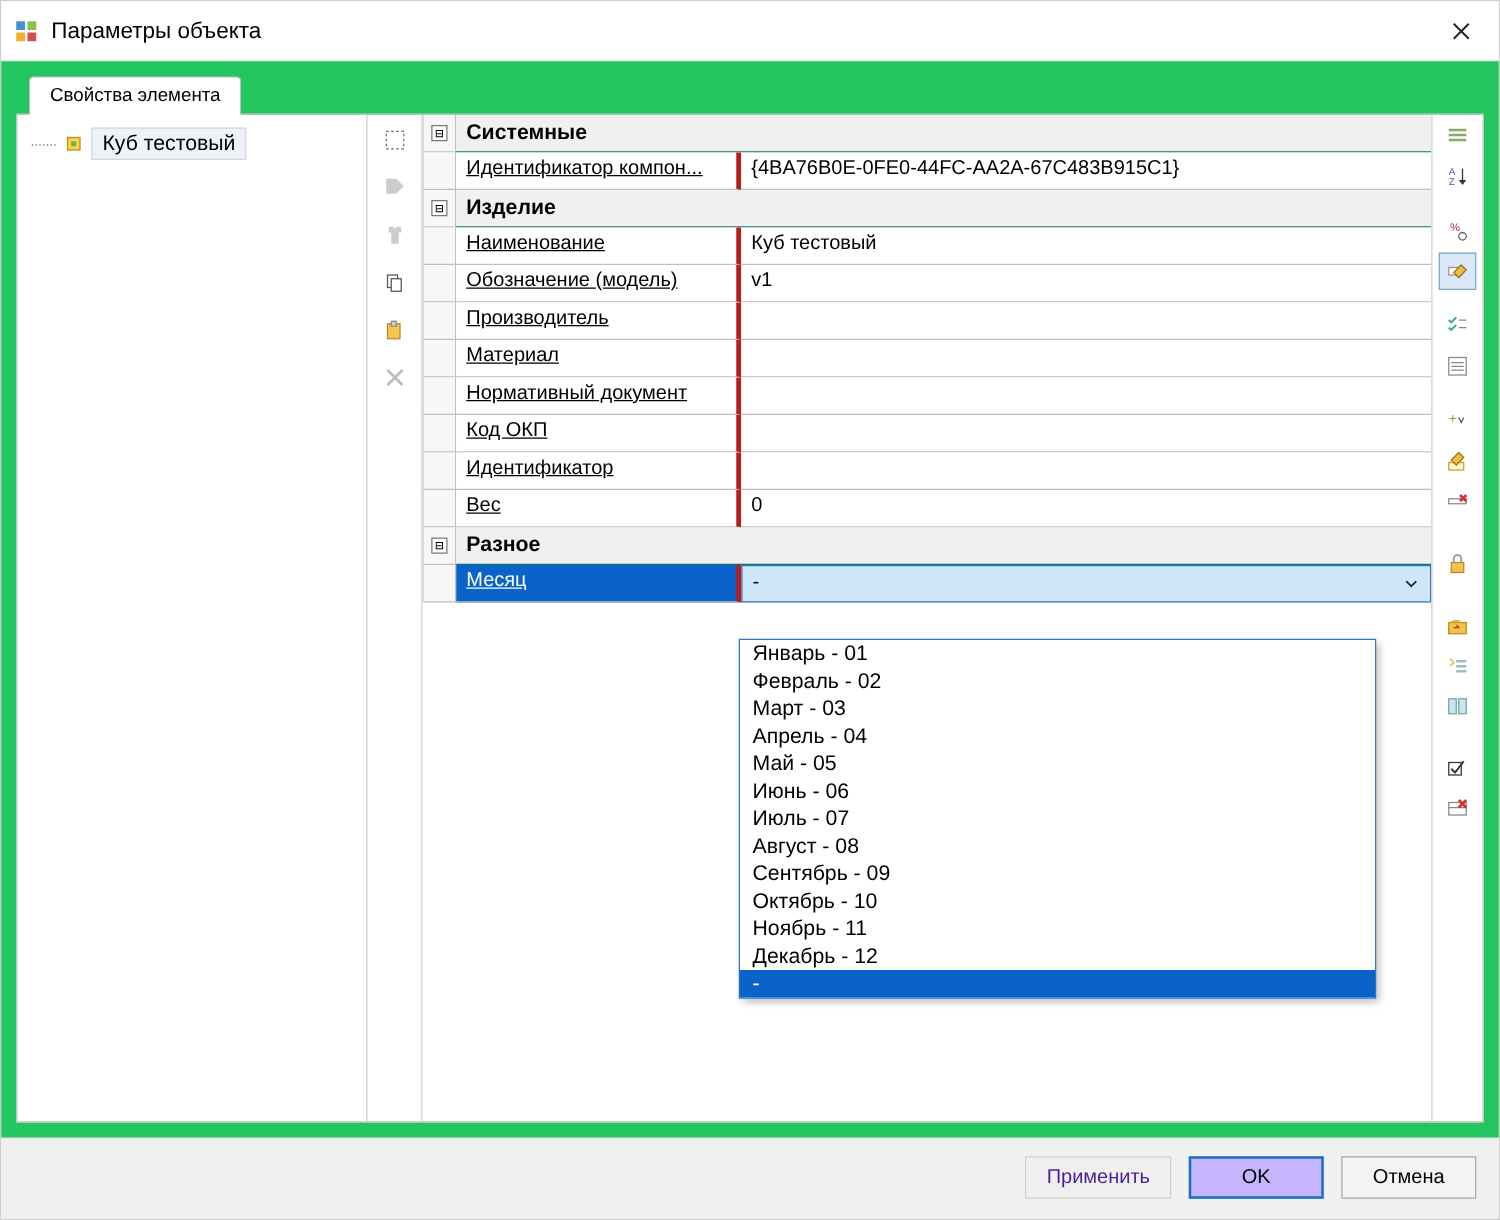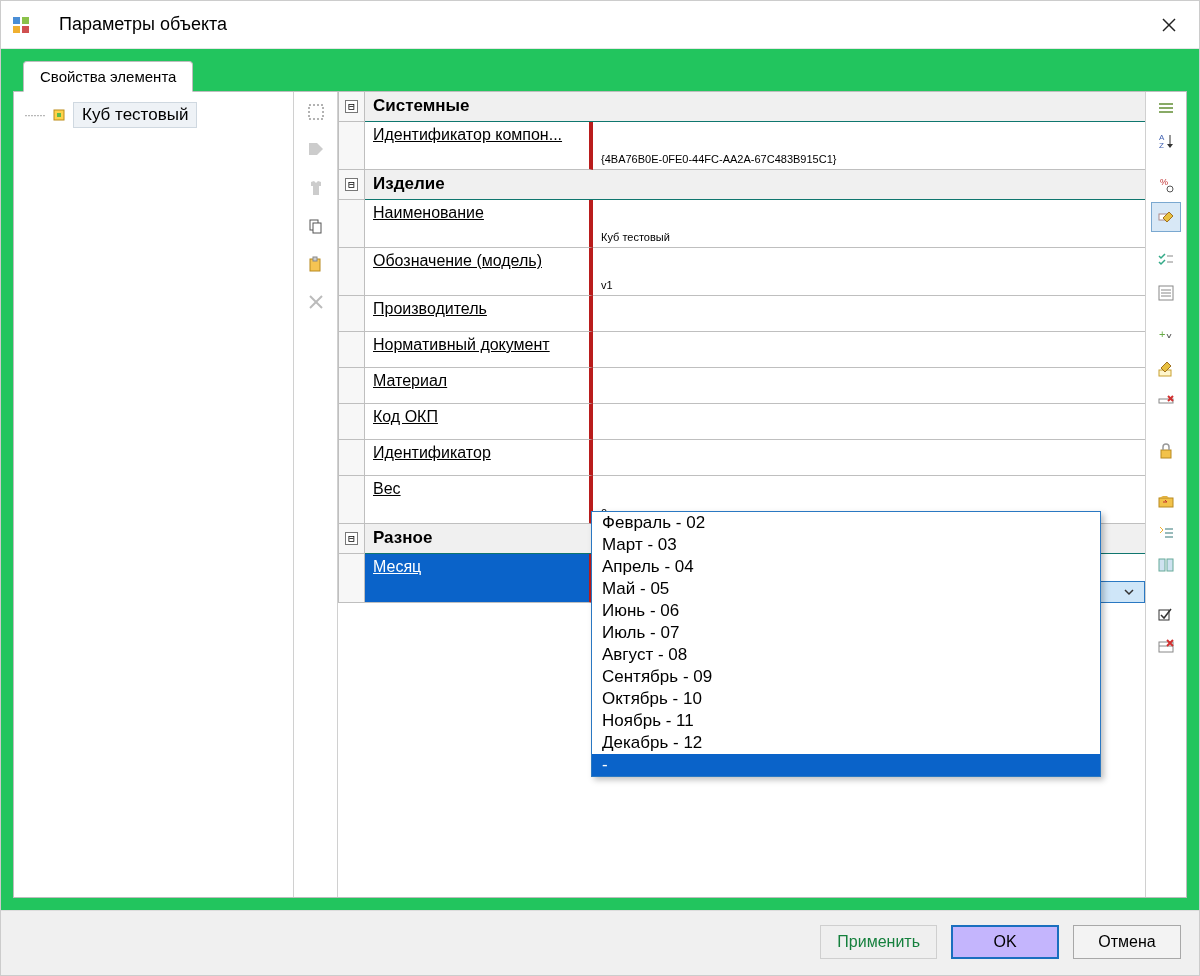--- a/index.html
+++ b/index.html
@@ -17,21 +17,20 @@
   flex-direction: column;
   border: 1px solid #ccc;
 }
 .titlebar {
   height: 48px;
   display: flex;
   align-items: center;
   padding: 0 8px;
   background: #fff;
   border-bottom: 1px solid #e5e5e5;
-  gap: 18px;
 }
 .titlebar .app-icon {
   width: 24px; height: 24px;
   margin-right: 8px;
   display: inline-flex; align-items: center; justify-content: center;
 }
 .titlebar .title {
   font-size: 18px;
   flex: 1;
 }
@@ -163,25 +162,24 @@
   background: #fff;
   white-space: nowrap;
   overflow: hidden;
   text-overflow: ellipsis;
   text-decoration: underline;
 }
 .valcell {
   flex: 1;
   border-bottom: 1px solid #bfbfbf;
   padding: 4px 8px;
-  font-size: 11px;
+  font-size: 16px;
   background: #fff;
   white-space: nowrap;
   overflow: hidden;
-  margin-top: 27px;
 }
 .sel .keycell {
   background: #0a63c9;
   color: #fff;
 }
 .sel .valcell {
   background: #cfe6f8;
   border: 1px solid #2a78c2;
   position: relative;
 }
@@ -249,21 +247,21 @@
   border: 1px solid #a8a8a8;
   font-size: 16px;
   padding: 0 16px;
   cursor: pointer;
 }
 .btn.primary {
   border: 2px solid #1a6fbf;
   background: #c4b5fd;
 }
 .btn.disabled {
-  color: #15803d;
+  color: #4c1d95;
   background: #efefef;
   border: 1px solid #cfcfcf;
 }
 </style>
 </head>
 <body>
 
 <div class="window">
 
   <div class="titlebar">
@@ -371,26 +369,26 @@
             <div class="keycell">Обозначение (модель)</div>
             <div class="valcell">v1</div>
           </div>
           <div class="grid-row">
             <div class="expcell empty"></div>
             <div class="keycell">Производитель</div>
             <div class="valcell"></div>
           </div>
           <div class="grid-row">
             <div class="expcell empty"></div>
+            <div class="keycell">Материал</div>
+            <div class="valcell"></div>
+          </div>
+          <div class="grid-row">
+            <div class="expcell empty"></div>
             <div class="keycell">Нормативный документ</div>
-            <div class="valcell"></div>
-          </div>
-          <div class="grid-row">
-            <div class="expcell empty"></div>
-            <div class="keycell">Материал</div>
             <div class="valcell"></div>
           </div>
           <div class="grid-row">
             <div class="expcell empty"></div>
             <div class="keycell">Код ОКП</div>
             <div class="valcell"></div>
           </div>
           <div class="grid-row">
             <div class="expcell empty"></div>
             <div class="keycell">Идентификатор</div>
@@ -415,20 +413,21 @@
               <span>-</span>
               <span class="dd-arrow">
                 <svg width="12" height="12" viewBox="0 0 12 12">
                     <polyline points="2,4 6,8 10,4" fill="none" stroke="#333" stroke-width="1.5"></polyline>
                   </svg>
               </span>
             </div>
           </div>
 
           <div class="dropdown-list" id="dropdown-list">
+              <div class="dd-item">Январь - 01</div>
               <div class="dd-item">Февраль - 02</div>
               <div class="dd-item">Март - 03</div>
               <div class="dd-item">Апрель - 04</div>
               <div class="dd-item">Май - 05</div>
               <div class="dd-item">Июнь - 06</div>
               <div class="dd-item">Июль - 07</div>
               <div class="dd-item">Август - 08</div>
               <div class="dd-item">Сентябрь - 09</div>
               <div class="dd-item">Октябрь - 10</div>
               <div class="dd-item">Ноябрь - 11</div>

